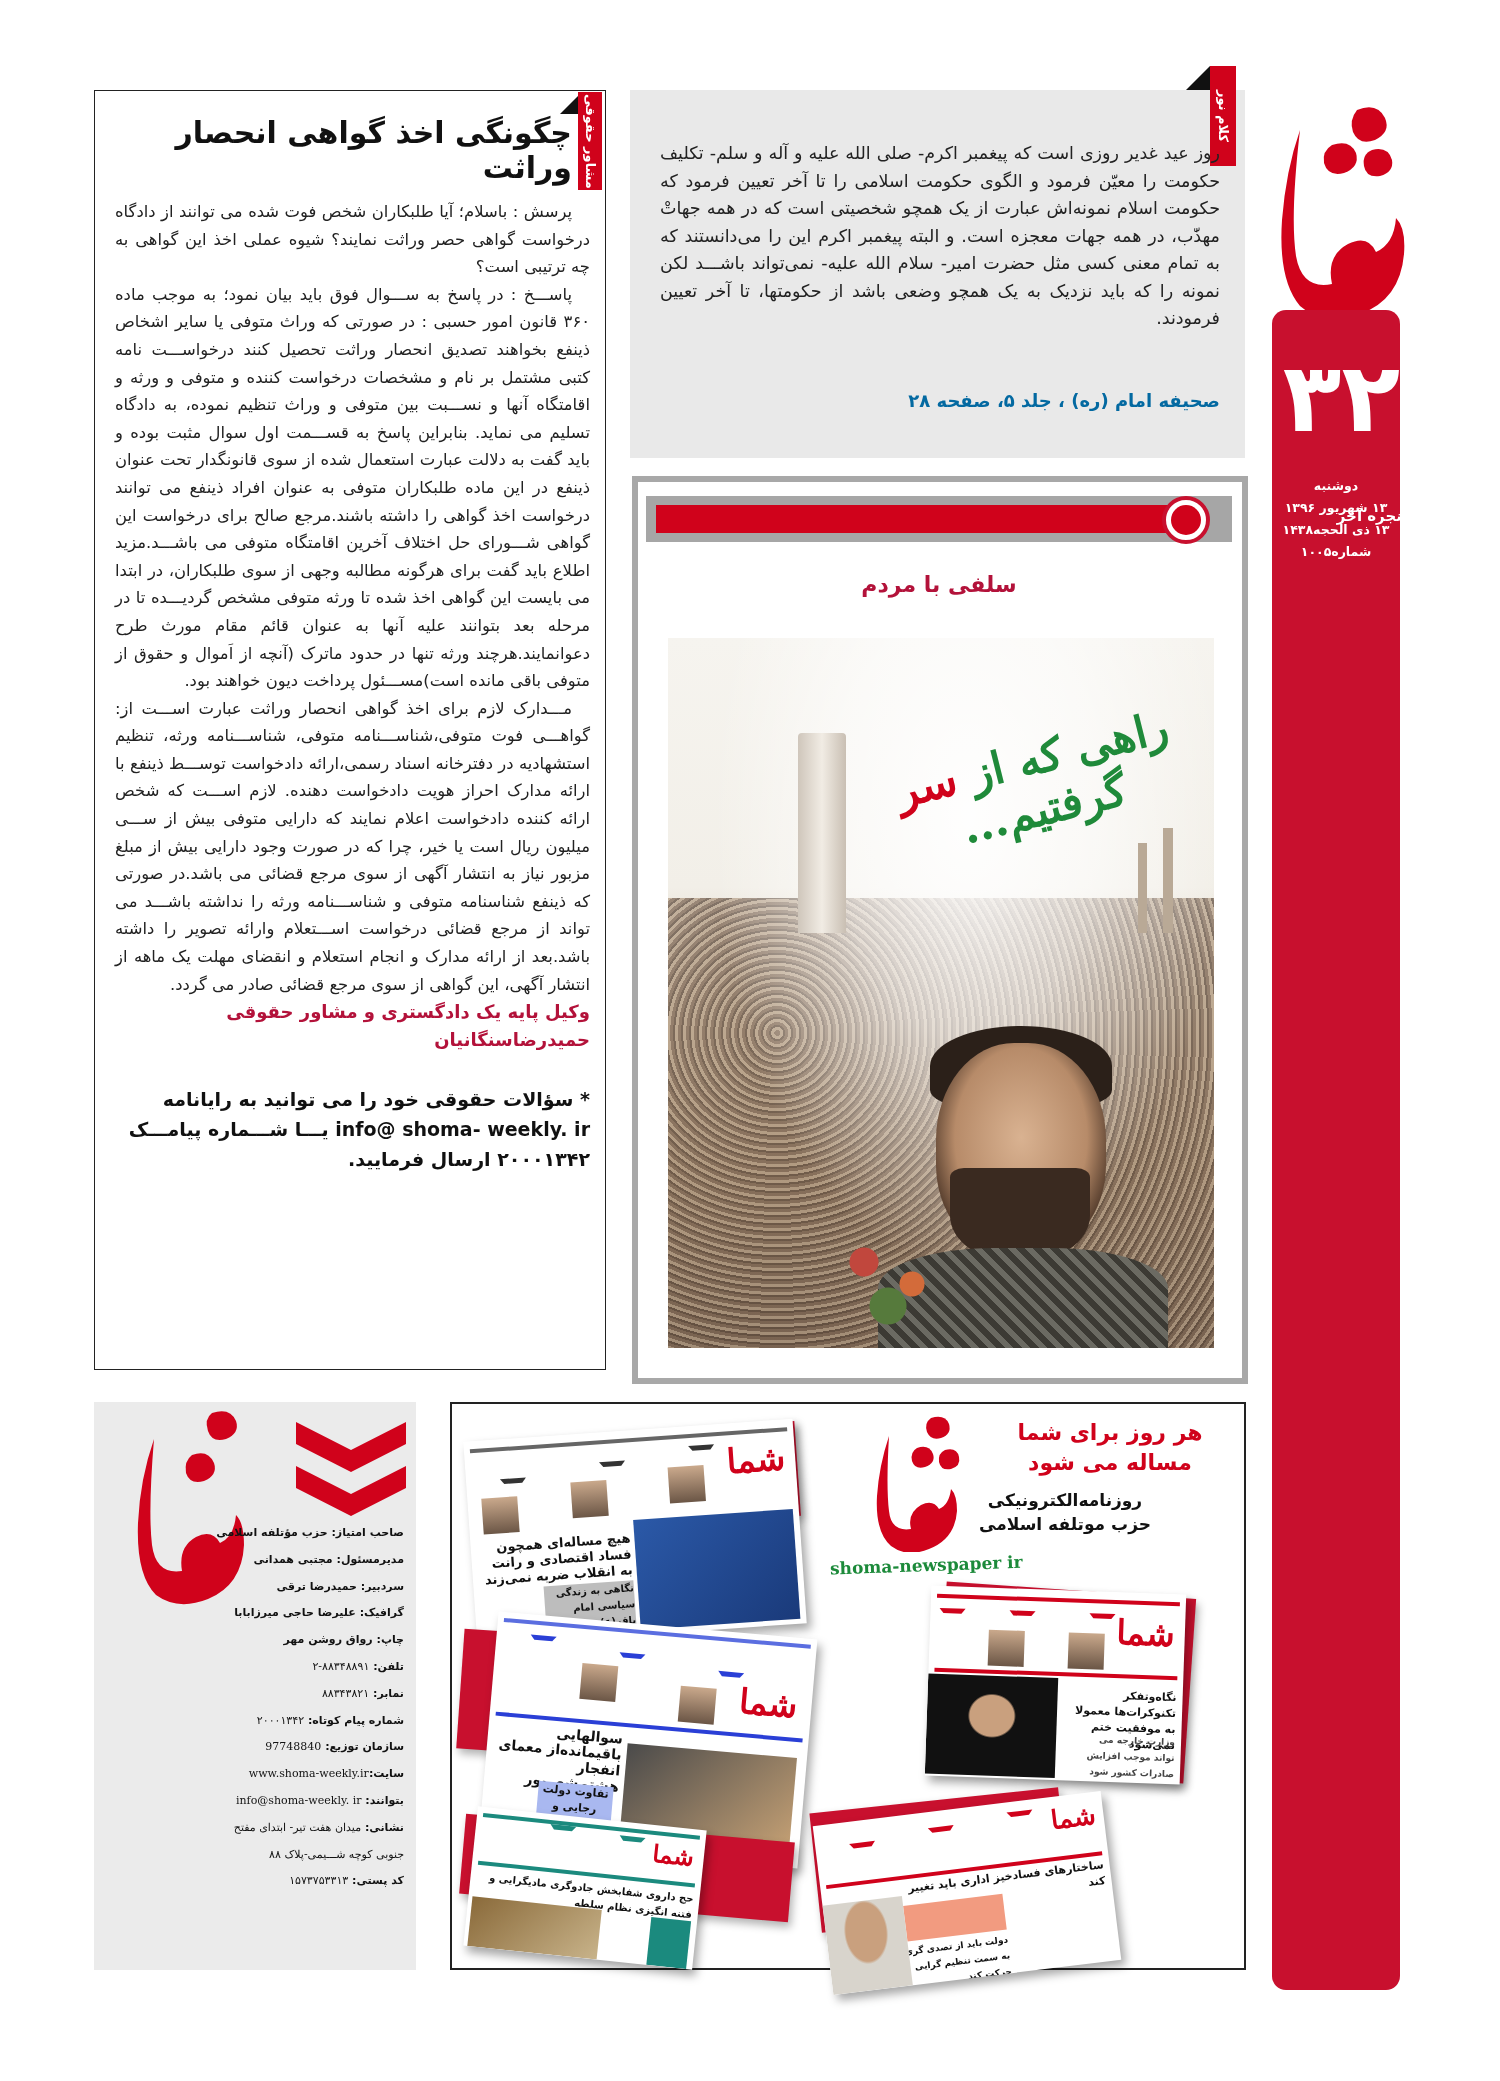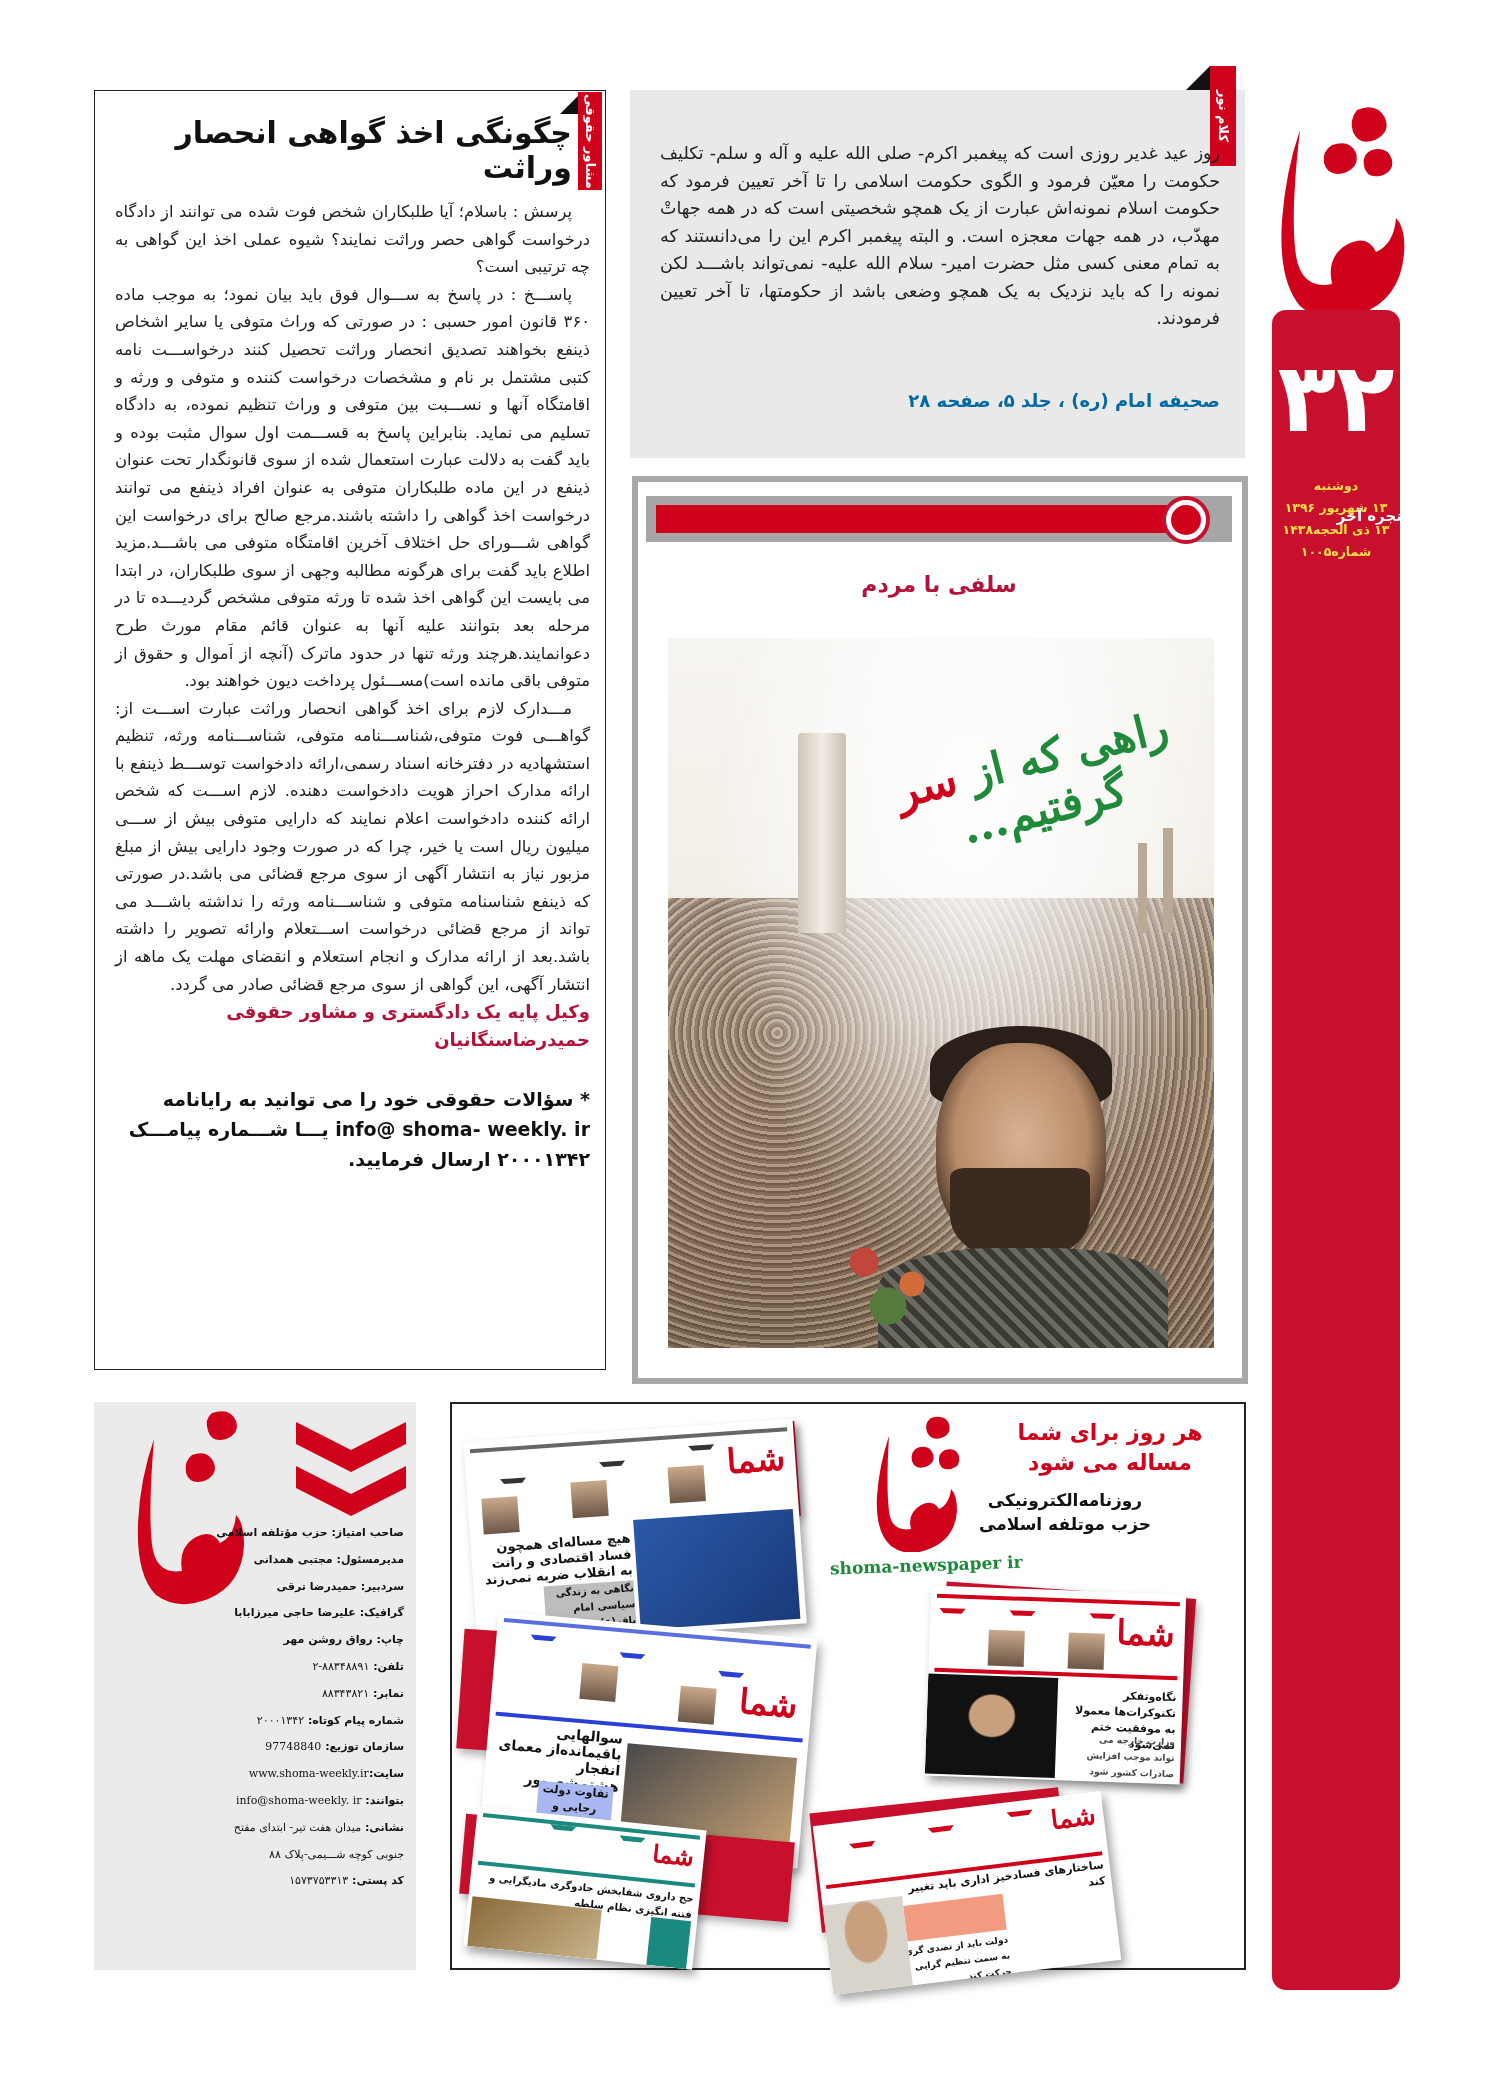--- a/index.html
+++ b/index.html
@@ -6,25 +6,25 @@
   html, body { width: 1500px; height: 2081px; background: #ffffff; overflow: hidden; }
   body { position: relative; font-family: "DejaVu Sans", sans-serif; color: #1a1a1a; direction: rtl; }
 
   
   .mast-logo { position: absolute; left: 1262px; top: 90px; width: 150px; height: 225px; }
   .mast-box {
     position: absolute; left: 1272px; top: 310px; width: 128px; height: 1680px;
     background: #c8102e; border-radius: 14px;
   }
   .mast-number {
-    position: absolute; left: 0; right: 0; top: 40px; text-align: center;
+    position: absolute; left: 0; right: 0; top: 40px; 
     color: #fff; font-family: "DejaVu Sans", sans-serif; font-weight: bold;
     font-size: 96px; line-height: 1;
   }
-  .mast-meta { position: absolute; left: 0; right: 0; top: 165px; text-align: center; color: #fde047; font-weight: bold; font-size: 12.5px; line-height: 22px; }
+  .mast-meta { position: absolute; left: 0; right: 0; top: 165px; text-align: center; color: #ffffff; font-weight: bold; font-size: 12.5px; line-height: 22px; }
 
   
   .noor-box {
     position: absolute; left: 630px; top: 90px; width: 615px; height: 368px;
     background: #e9e9e9;
   }
   .noor-flag-tri { position: absolute; left: 1186px; top: 66px; width: 0; height: 0;
     border-left: 24px solid transparent; border-bottom: 24px solid #111; }
   .noor-flag {
     position: absolute; left: 1210px; top: 66px; width: 26px; height: 100px;

